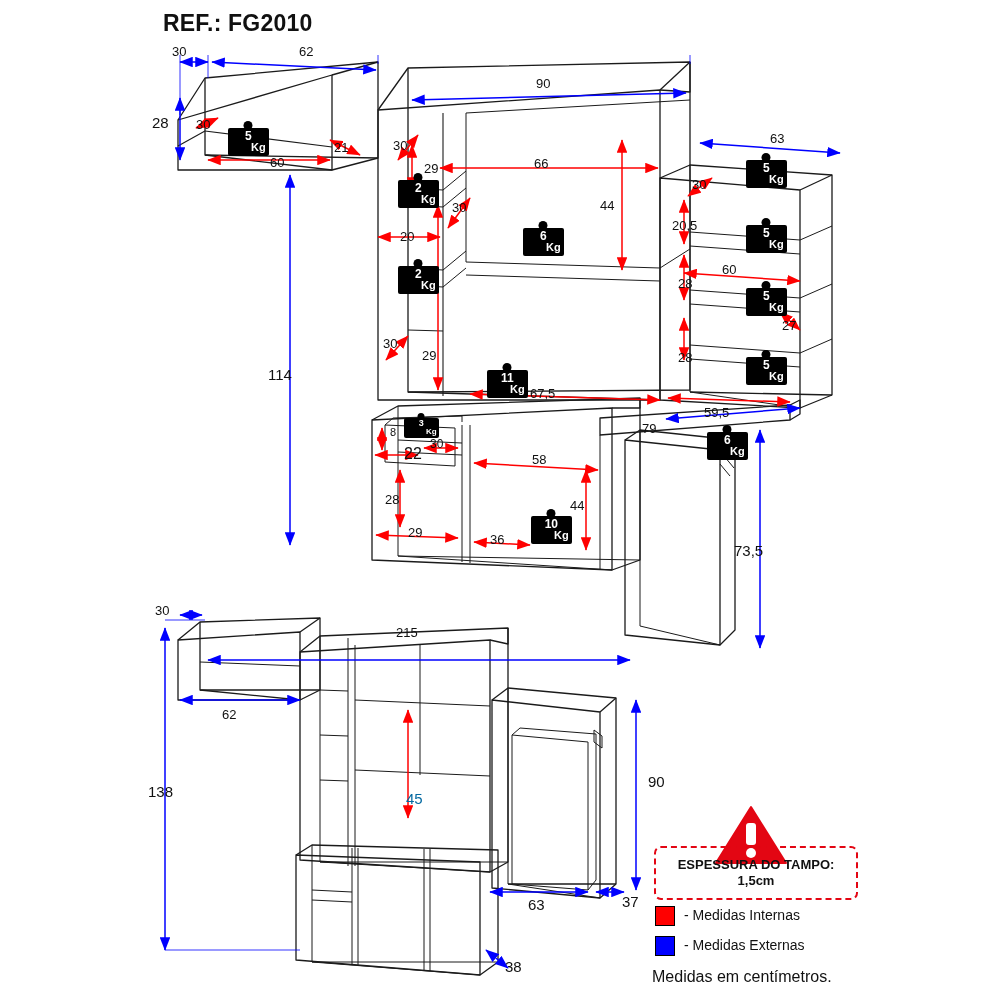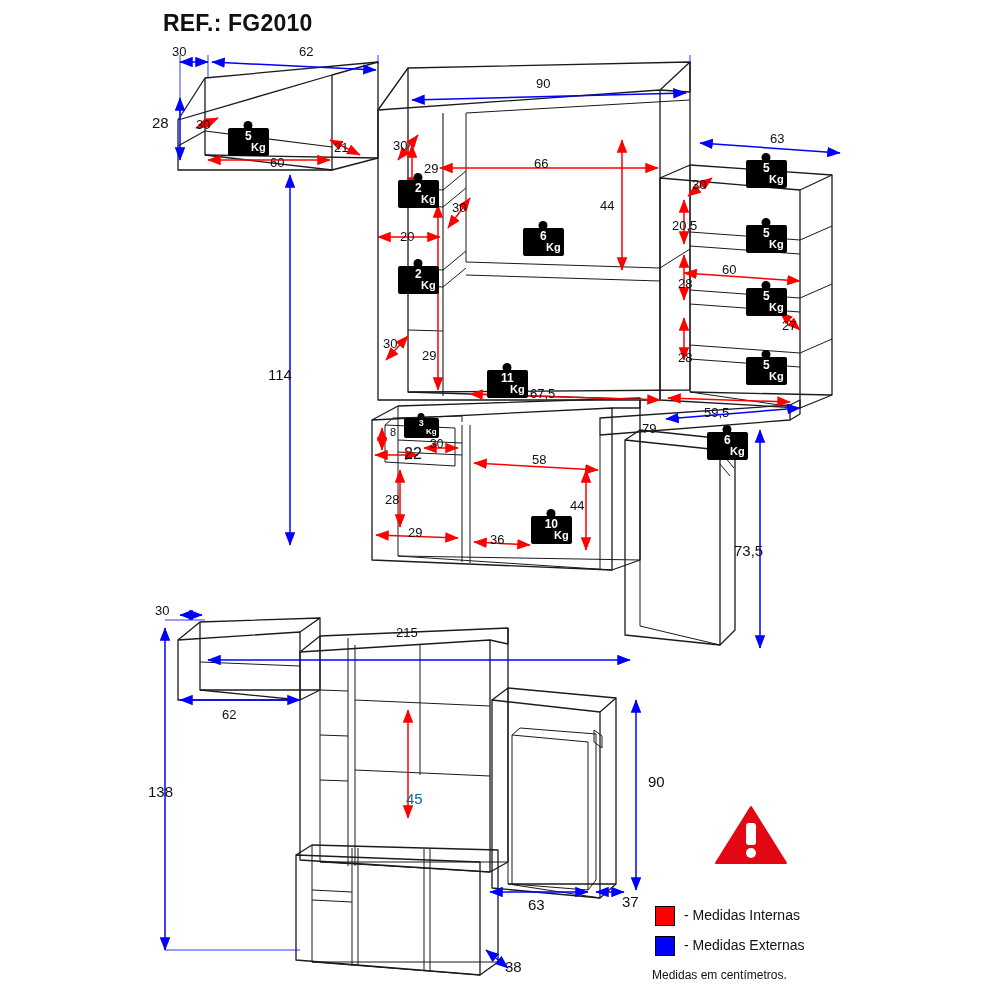--- a/index.html
+++ b/index.html
@@ -11,21 +11,21 @@
   .stage{position:absolute;inset:0;}
   svg.diagram{position:absolute;left:0;top:0;width:1000px;height:1000px;}
 
   
   .tl{position:absolute;white-space:nowrap;}
   .ref-title{font-size:23px;font-weight:bold;color:#111;letter-spacing:.2px;}
   .dim-red{font-size:13px;color:#111;}
   .dim-blue{font-size:13px;color:#111;}
   .dim-big{font-size:15px;color:#111;}
   .legend-txt{font-size:14px;color:#111;}
-  .legend-note{font-size:12px;color:#111;}
+  .legend-note{font-size:16px;color:#111;}
   .warn-txt{font-size:13px;font-weight:bold;color:#111;text-align:center;line-height:1.25;}
 
   
   .badge{
     position:absolute;background:#000;color:#fff;border-radius:2px;
     font-size:11px;font-weight:bold;text-align:center;line-height:1.02;
     padding:2px 3px 3px 3px;
   }
   .badge .n{display:block;font-size:12px;}
   .badge .u{display:block;font-size:11px;padding-left:20px;}
@@ -389,20 +389,26 @@
     <span class="badge-head"></span>
     <span class="n">10</span>
       <span class="u">Kg</span>
   </div>
 
   <svg style="position:absolute;left:714px;top:805px;width:74px;height:62px;">
     <polygon points="37,2 72,58 2,58" fill="#e30613" stroke="#e30613" stroke-width="2" stroke-linejoin="round"></polygon>
     <rect x="32" y="18" width="10" height="22" rx="3" fill="#ffffff"></rect>
     <circle cx="37" cy="48" r="5" fill="#ffffff"></circle>
   </svg>
+  <div class="warnbox" style="left:654px;top:846px;width:200px;height:50px;">
+    <div class="warn-txt">
+      <div>ESPESSURA DO TAMPO:</div>
+      <div>1,5cm</div>
+    </div>
+  </div>
 
   <div class="swatch sw-red" style="left:655px;top:906px;"></div>
   <div class="tl legend-txt" style="left:684px;top:907px;">- Medidas Internas</div>
   <div class="swatch sw-blue" style="left:655px;top:936px;"></div>
   <div class="tl legend-txt" style="left:684px;top:937px;">- Medidas Externas</div>
   <div class="tl legend-note" style="left:652px;top:968px;">Medidas em centímetros.</div>
 
 </div>
 
 </body></html>

